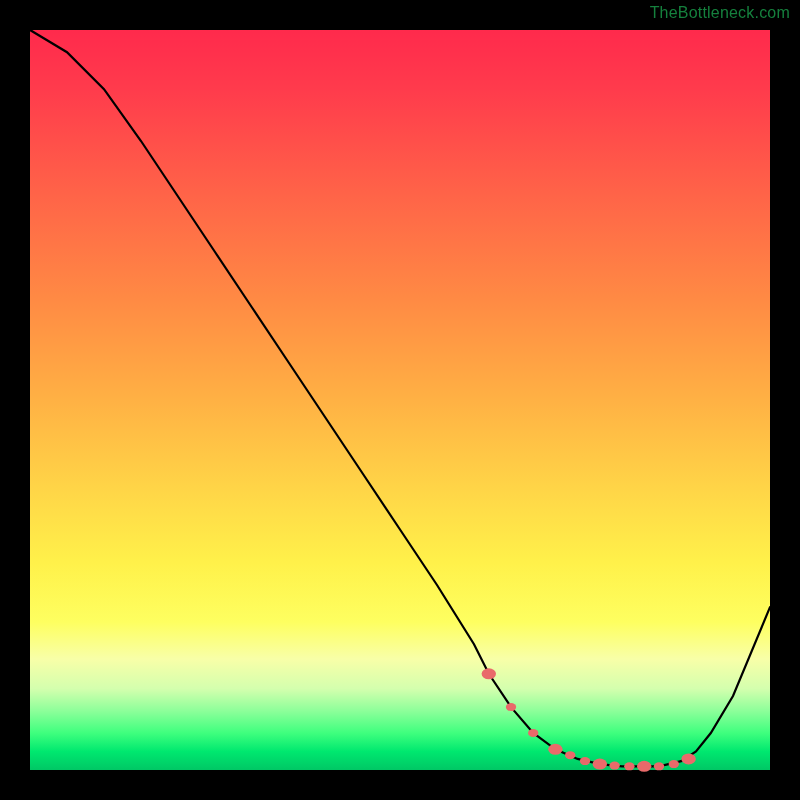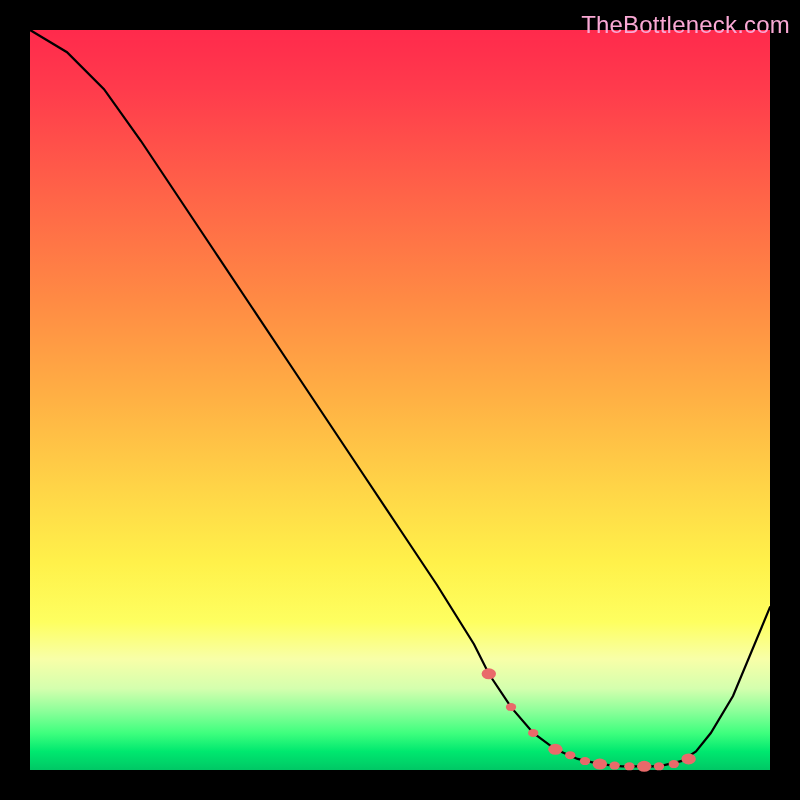--- a/index.html
+++ b/index.html
@@ -14,26 +14,25 @@
   .frame {
     position: relative;
     width: 800px;
     height: 800px;
     background: #000;
   }
   .watermark {
     position: absolute;
     top: 4px;
     right: 10px;
-    color: #f9a8d4;
-    font-size: 24px;
+    color: #15803d;
+    font-size: 16px;
     font-weight: 500;
     letter-spacing: 0.2px;
     z-index: 10;
-    margin-top: 7px;
   }
   .plot-area {
     position: absolute;
     left: 30px;
     top: 30px;
     width: 740px;
     height: 740px;
     
     background: linear-gradient(
       to bottom,

